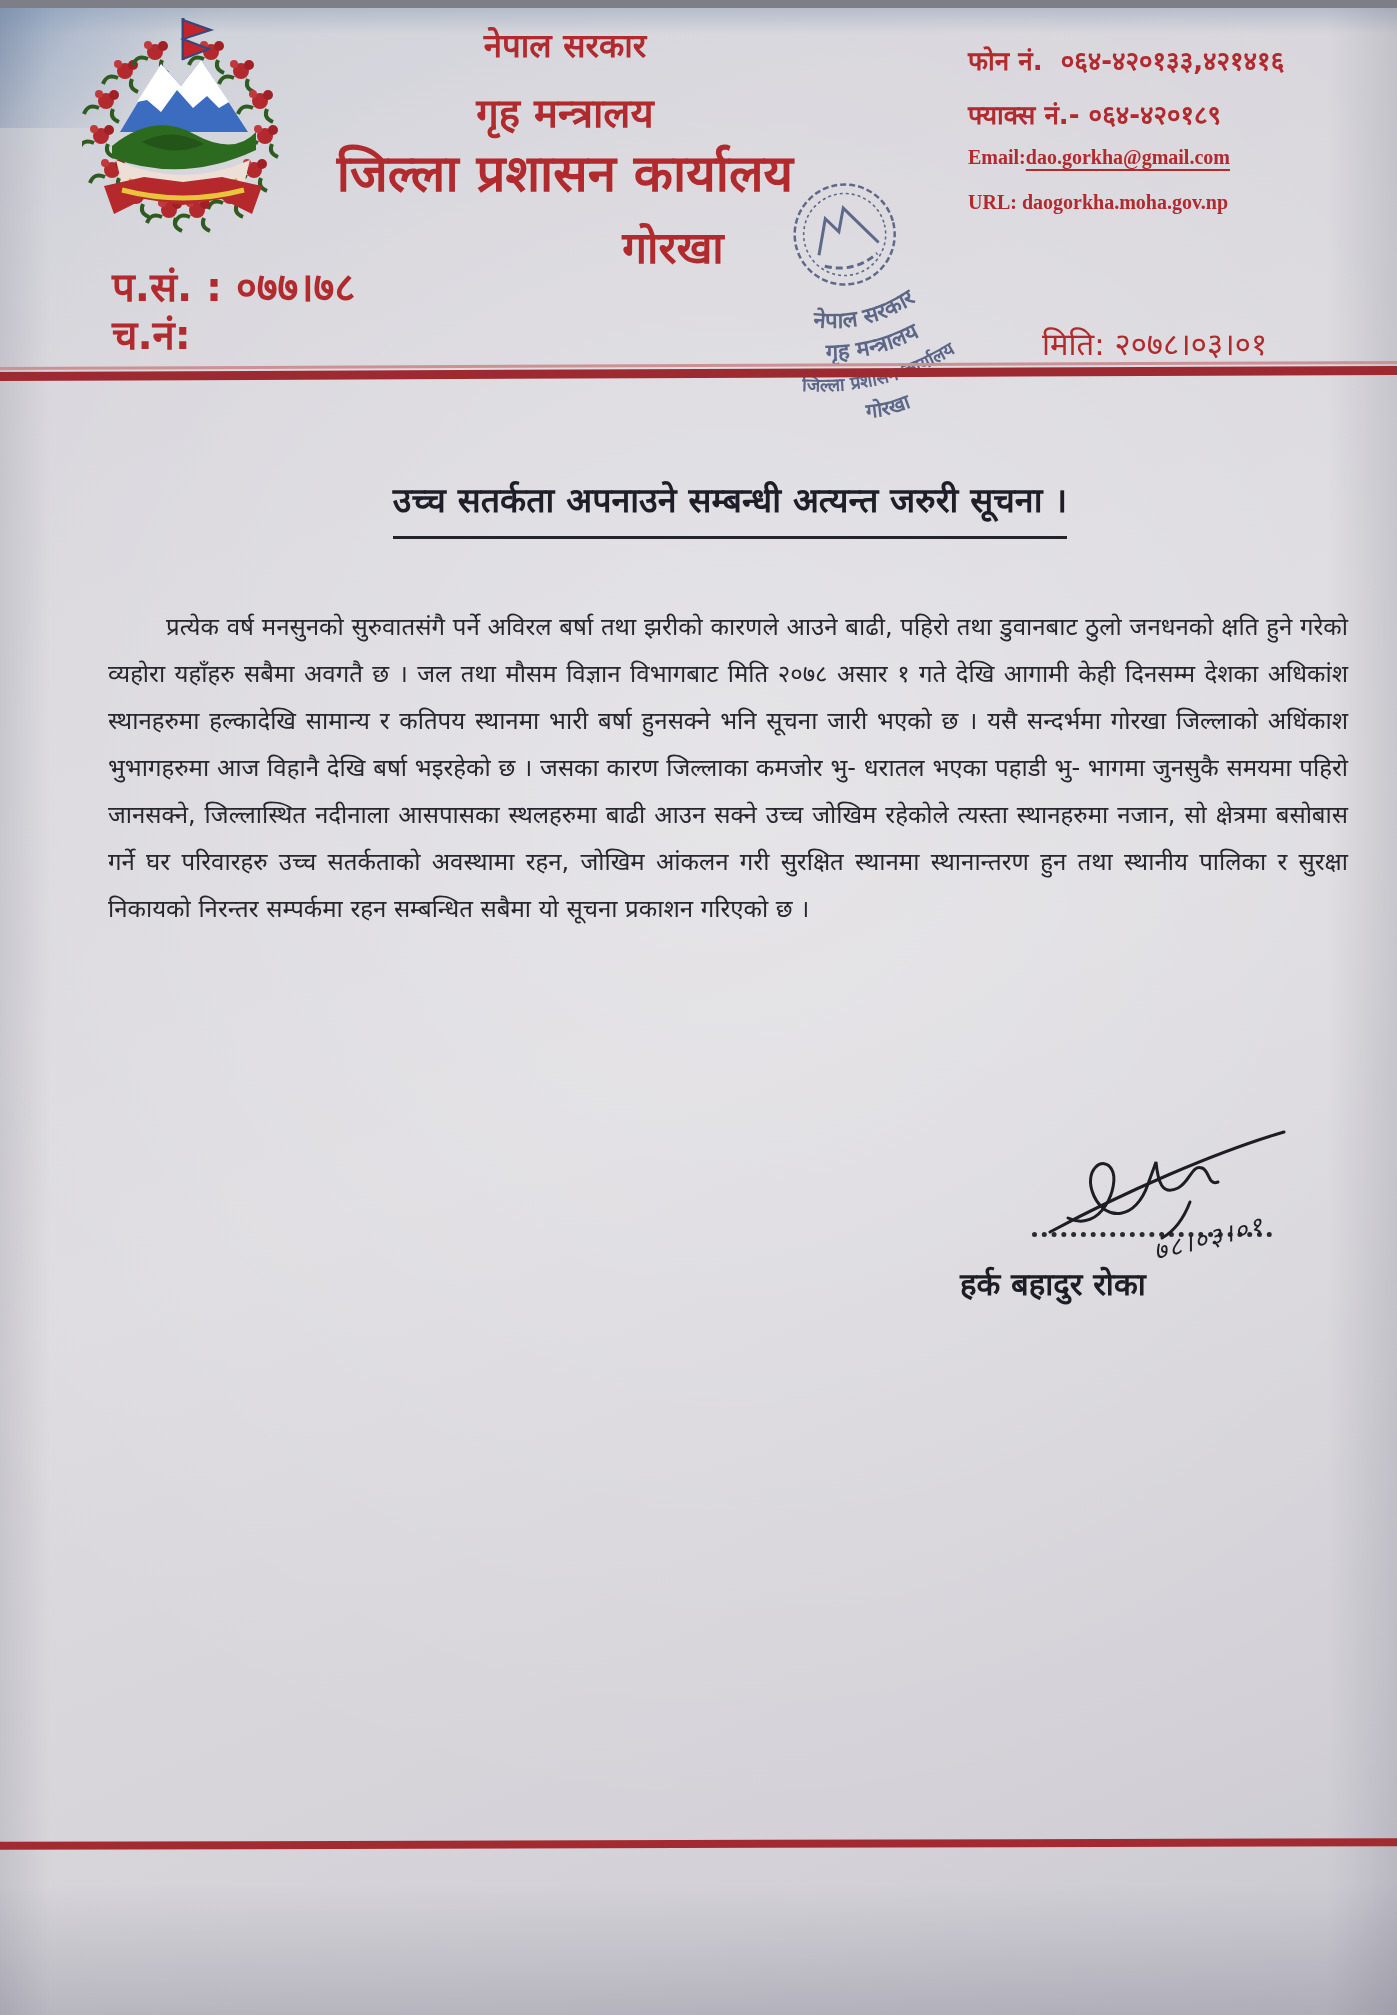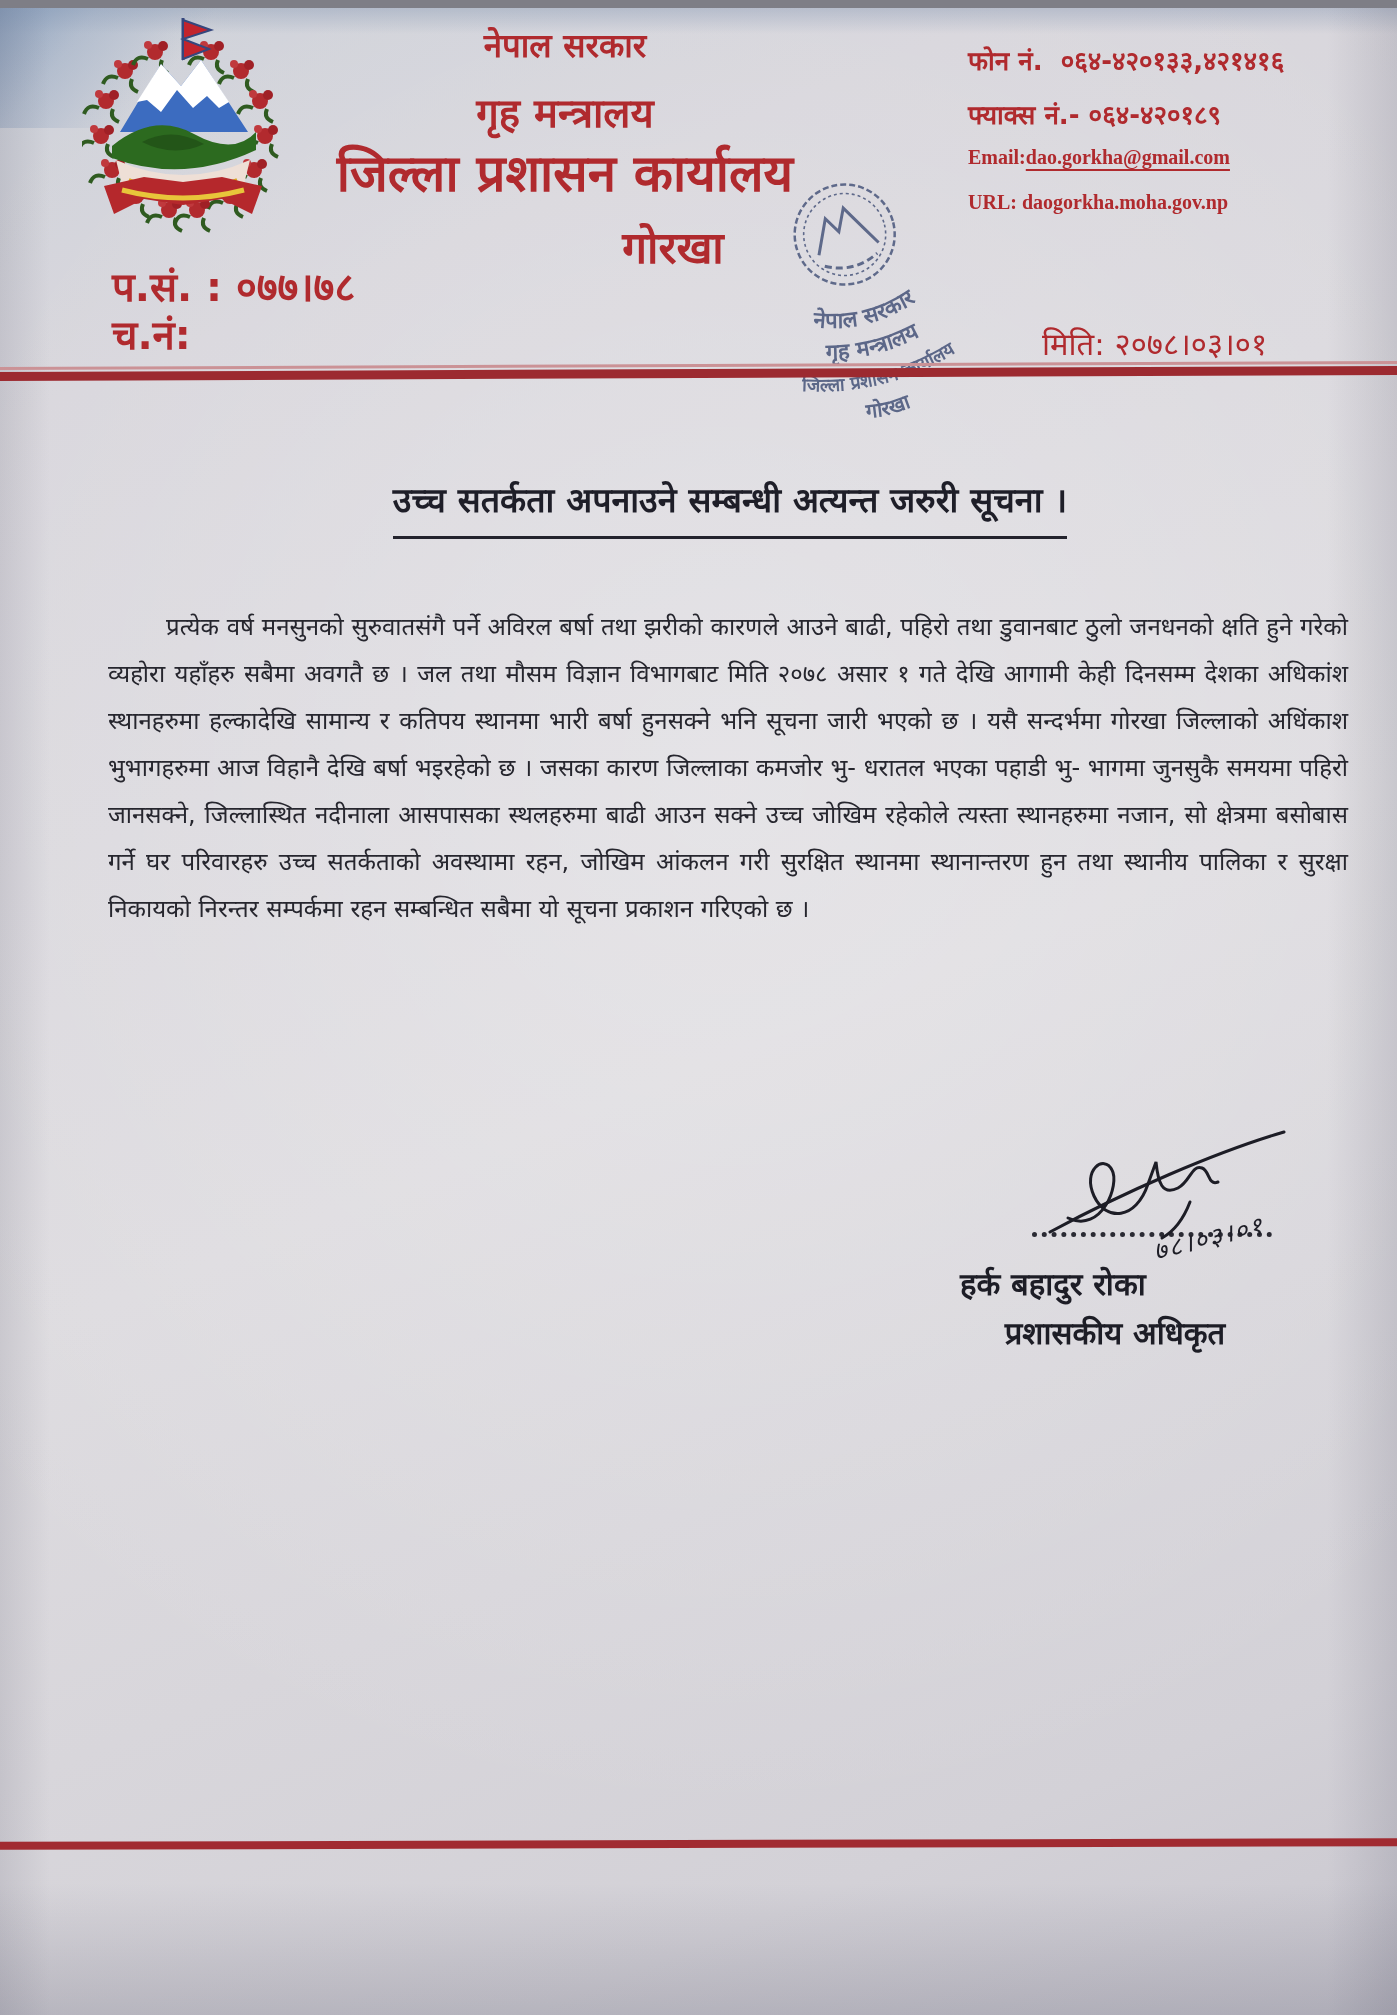--- a/index.html
+++ b/index.html
@@ -189,17 +189,16 @@
   <div class="abs sig-dots"></div>
   <svg class="abs sig-svg" viewBox="0 0 250 125">
     <g fill="none" stroke="#1d1d26" stroke-width="3" stroke-linecap="round">
       <path d="M28,92 C62,108 80,58 72,44 C64,28 42,44 54,70 C66,96 96,94 108,58 L116,36 C118,56 122,70 138,62 C150,56 152,38 162,42 C170,45 168,60 178,56"></path>
       <path d="M10,106 C84,66 176,26 244,6"></path>
       <path d="M150,76 q-10,26 -28,36"></path>
     </g>
   </svg>
   <div class="abs sig-date">७८।०३।०१</div>
   <div class="abs sig-name">हर्क बहादुर रोका</div>
-  <div class="abs sig-title">प्रशासकीय अधिकृत</div>
 
   <div class="abs rule-bottom"></div>
 
 </div>
 
 </body></html>

